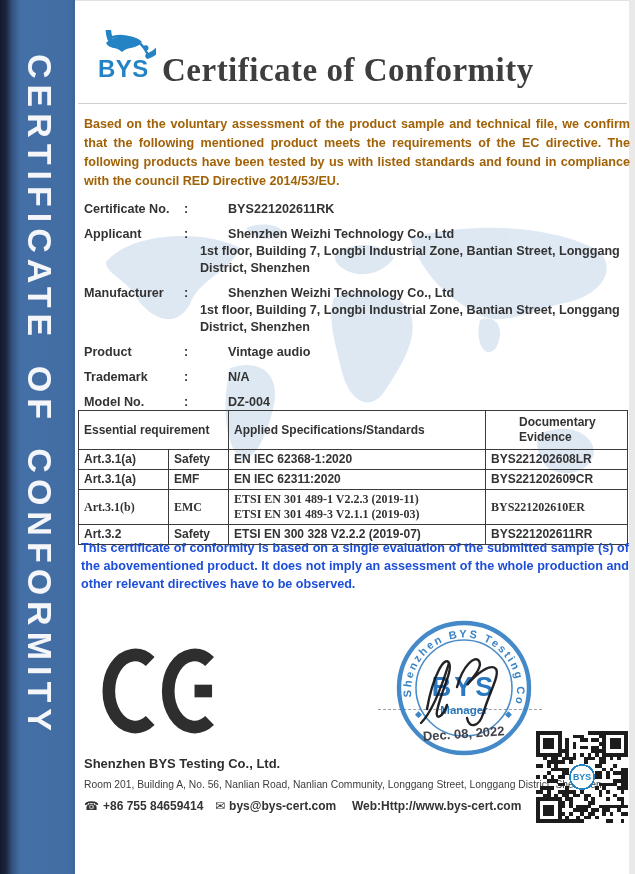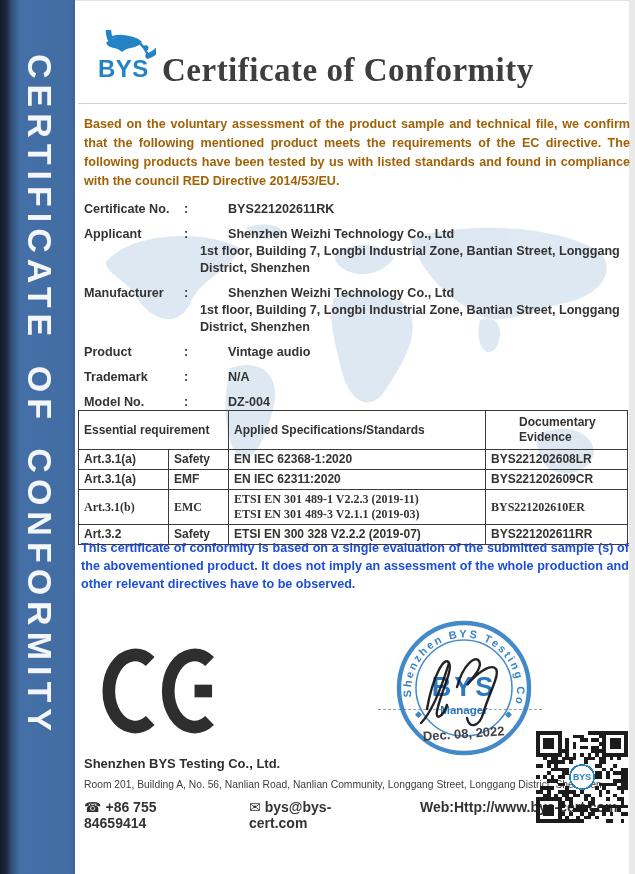--- a/index.html
+++ b/index.html
@@ -54,21 +54,21 @@
   
   .ce{position:absolute;left:102px;top:645px;width:112px;height:92px;z-index:1;}
   .dash-line{position:absolute;left:378px;top:709px;width:164px;border-top:1.5px dashed #9aa0a8;z-index:1;}
   .stamp{position:absolute;left:393px;top:617px;width:142px;height:142px;z-index:2;}
   
   .qr{position:absolute;left:536px;top:731px;width:92px;height:92px;z-index:2;}
   
   .footer{left:84px;top:756px;width:545px;}
   .f-company{font-size:13px;font-weight:bold;color:#2f2f2f;margin-bottom:8px;}
   .f-address{font-size:10.3px;color:#3c3c3c;margin-bottom:9px;}
-  .f-contacts{font-size:14px;font-weight:bold;color:#333;display:flex;gap:34px;}
+  .f-contacts{font-size:12px;font-weight:bold;color:#333;display:flex;}
   .f-phone{width:131px;flex:none;}
   .f-email{width:137px;flex:none;}
   .f-icon{margin-right:4px;}
 </style>
 </head>
 <body>
 
 <div class="edge-right"></div>
 <div class="edge-top"></div>
 

